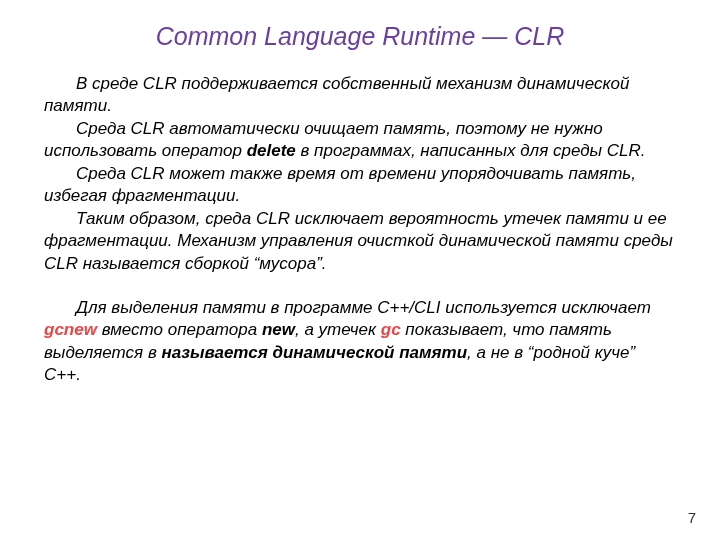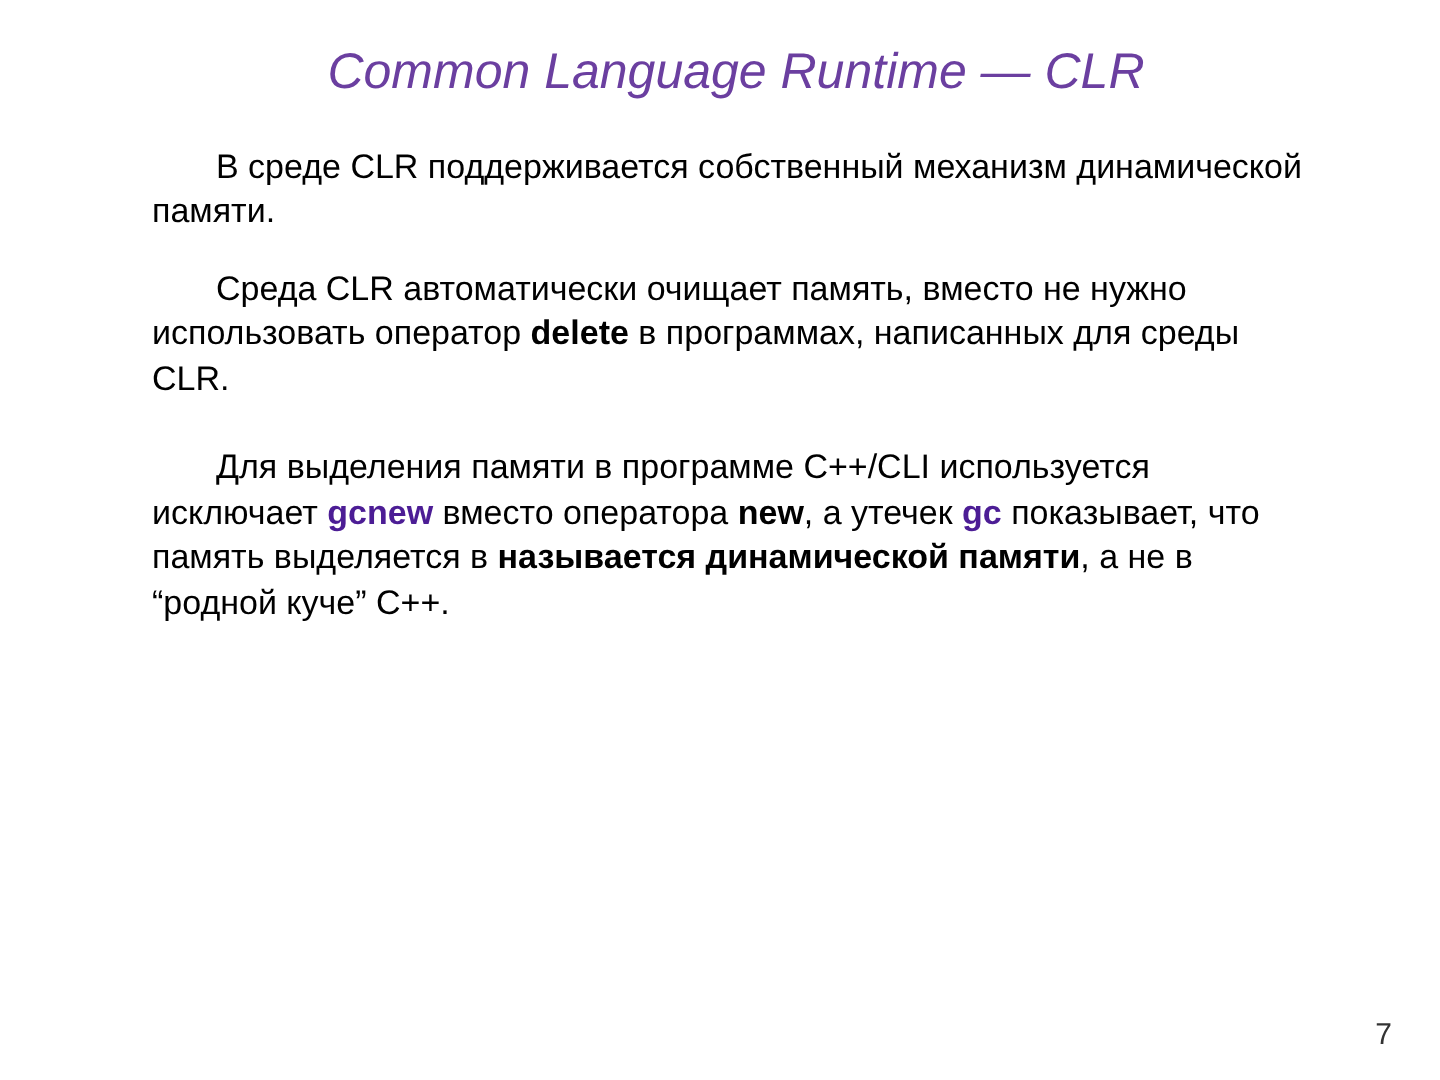--- a/index.html
+++ b/index.html
@@ -6,63 +6,66 @@
   body {
     margin: 0;
     width: 720px;
     height: 540px;
     background: #ffffff;
     font-family: Arial, Helvetica, sans-serif;
     color: #000000;
     position: relative;
   }
   .slide {
-    padding: 22px 44px 0 60px;
+    padding: 22px 44px 0 44px;
   }
   .title {
     color: #6b3fa0;
     font-style: italic;
     font-size: 25px;
     text-align: center;
     margin: 0 0 22px 0;
     font-weight: normal;
   }
   .body {
     font-size: 17px;
     line-height: 1.32;
   }
   .body p {
-    margin: 16px;
+    margin: 0;
     text-indent: 32px;
+    font-style: italic;
   }
   .body p.gap { margin-top: 22px; }
   b { font-weight: bold; text-align: right; }
-  .green { color: #4c1d95; font-weight: bold; }
+  .green { color: #ef4444; font-weight: bold; }
   .pagenum {
     position: absolute;
     right: 24px;
     bottom: 14px;
     font-size: 15px;
     color: #333;
   }
 </style>
 </head>
 <body>
 
 <div class="slide">
   <h1 class="title">Common Language Runtime — CLR</h1>
 
   <div class="body">
     <p>В среде CLR поддерживается собственный механизм динамической памяти.</p>
 
     <p>
-      <span>Среда CLR автоматически очищает память, вместо не нужно использовать оператор </span><b>delete</b><span> в программах, написанных для среды CLR.</span>
+      <span>Среда CLR автоматически очищает память, поэтому не нужно использовать оператор </span><b>delete</b><span> в программах, написанных для среды CLR.</span>
     </p>
 
+    <p>Среда CLR может также время от времени упорядочивать память, избегая фрагментации.</p>
 
+    <p>Таким образом, среда CLR исключает вероятность утечек памяти и ее фрагментации. Механизм управления очисткой динамической памяти среды CLR называется сборкой “мусора”.</p>
 
     <p class="gap">
       <span>Для выделения памяти в программе С++/CLI используется исключает </span><span class="green">gcnew</span><span> вместо оператора </span><b>new</b><span>, а утечек </span><span class="green">gc</span><span> показывает, что память выделяется в </span><b>называется динамической памяти</b><span>, а не в “родной куче” С++.</span>
     </p>
   </div>
 </div>
 
 <div class="pagenum">7</div>
 
 </body></html>

